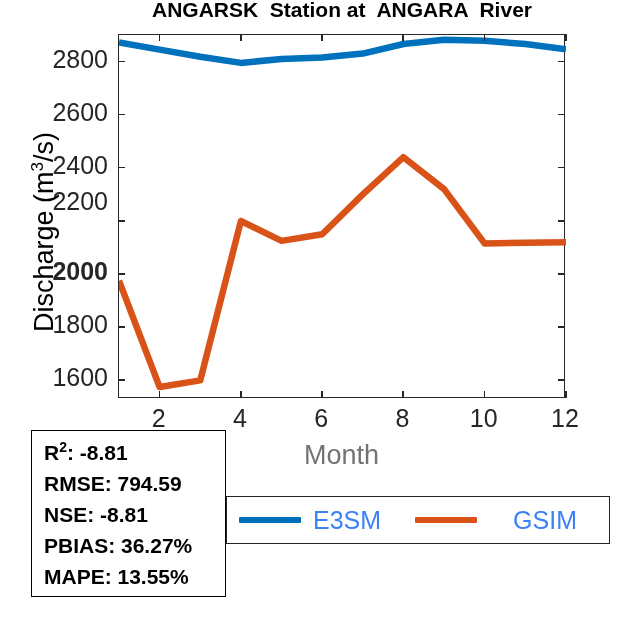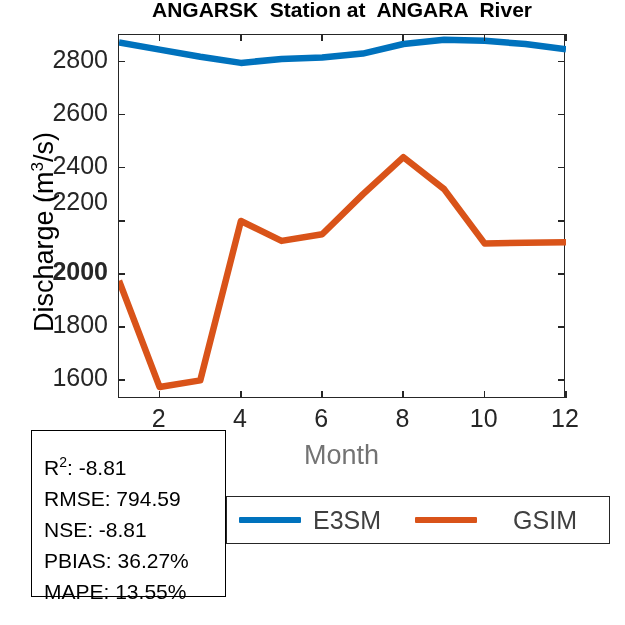--- a/index.html
+++ b/index.html
@@ -129,38 +129,39 @@
     height: 100%;
   }
   .legend-line {
     width: 62px;
     height: 6px;
     border-radius: 1px;
     flex: 0 0 auto;
   }
   .legend-label {
     font-size: 25px;
-    color: #404040;
+    color: #3b82f6;
     margin-left: 12px;
     white-space: nowrap;
   }
   #legend-entry-0 { margin-left: 12px; }
   #legend-entry-1 { margin-left: 34px; gap: 24px; }
 
   
   #stats-box {
     position: absolute;
     left: 31px;
     top: 430px;
     width: 195px;
     height: 167px;
     border: 1.8px solid #000000;
     box-sizing: border-box;
     background: #ffffff;
-    padding: 16px 0 0 12px;
+    padding: 1px 0 0 12px;
+    font-weight: bold;
   }
   .stat-line {
     font-size: 21px;
     color: #000000;
     line-height: 31px;
     white-space: nowrap;
   }
   .stat-line sup {
     font-size: 14px;
     vertical-align: super;

